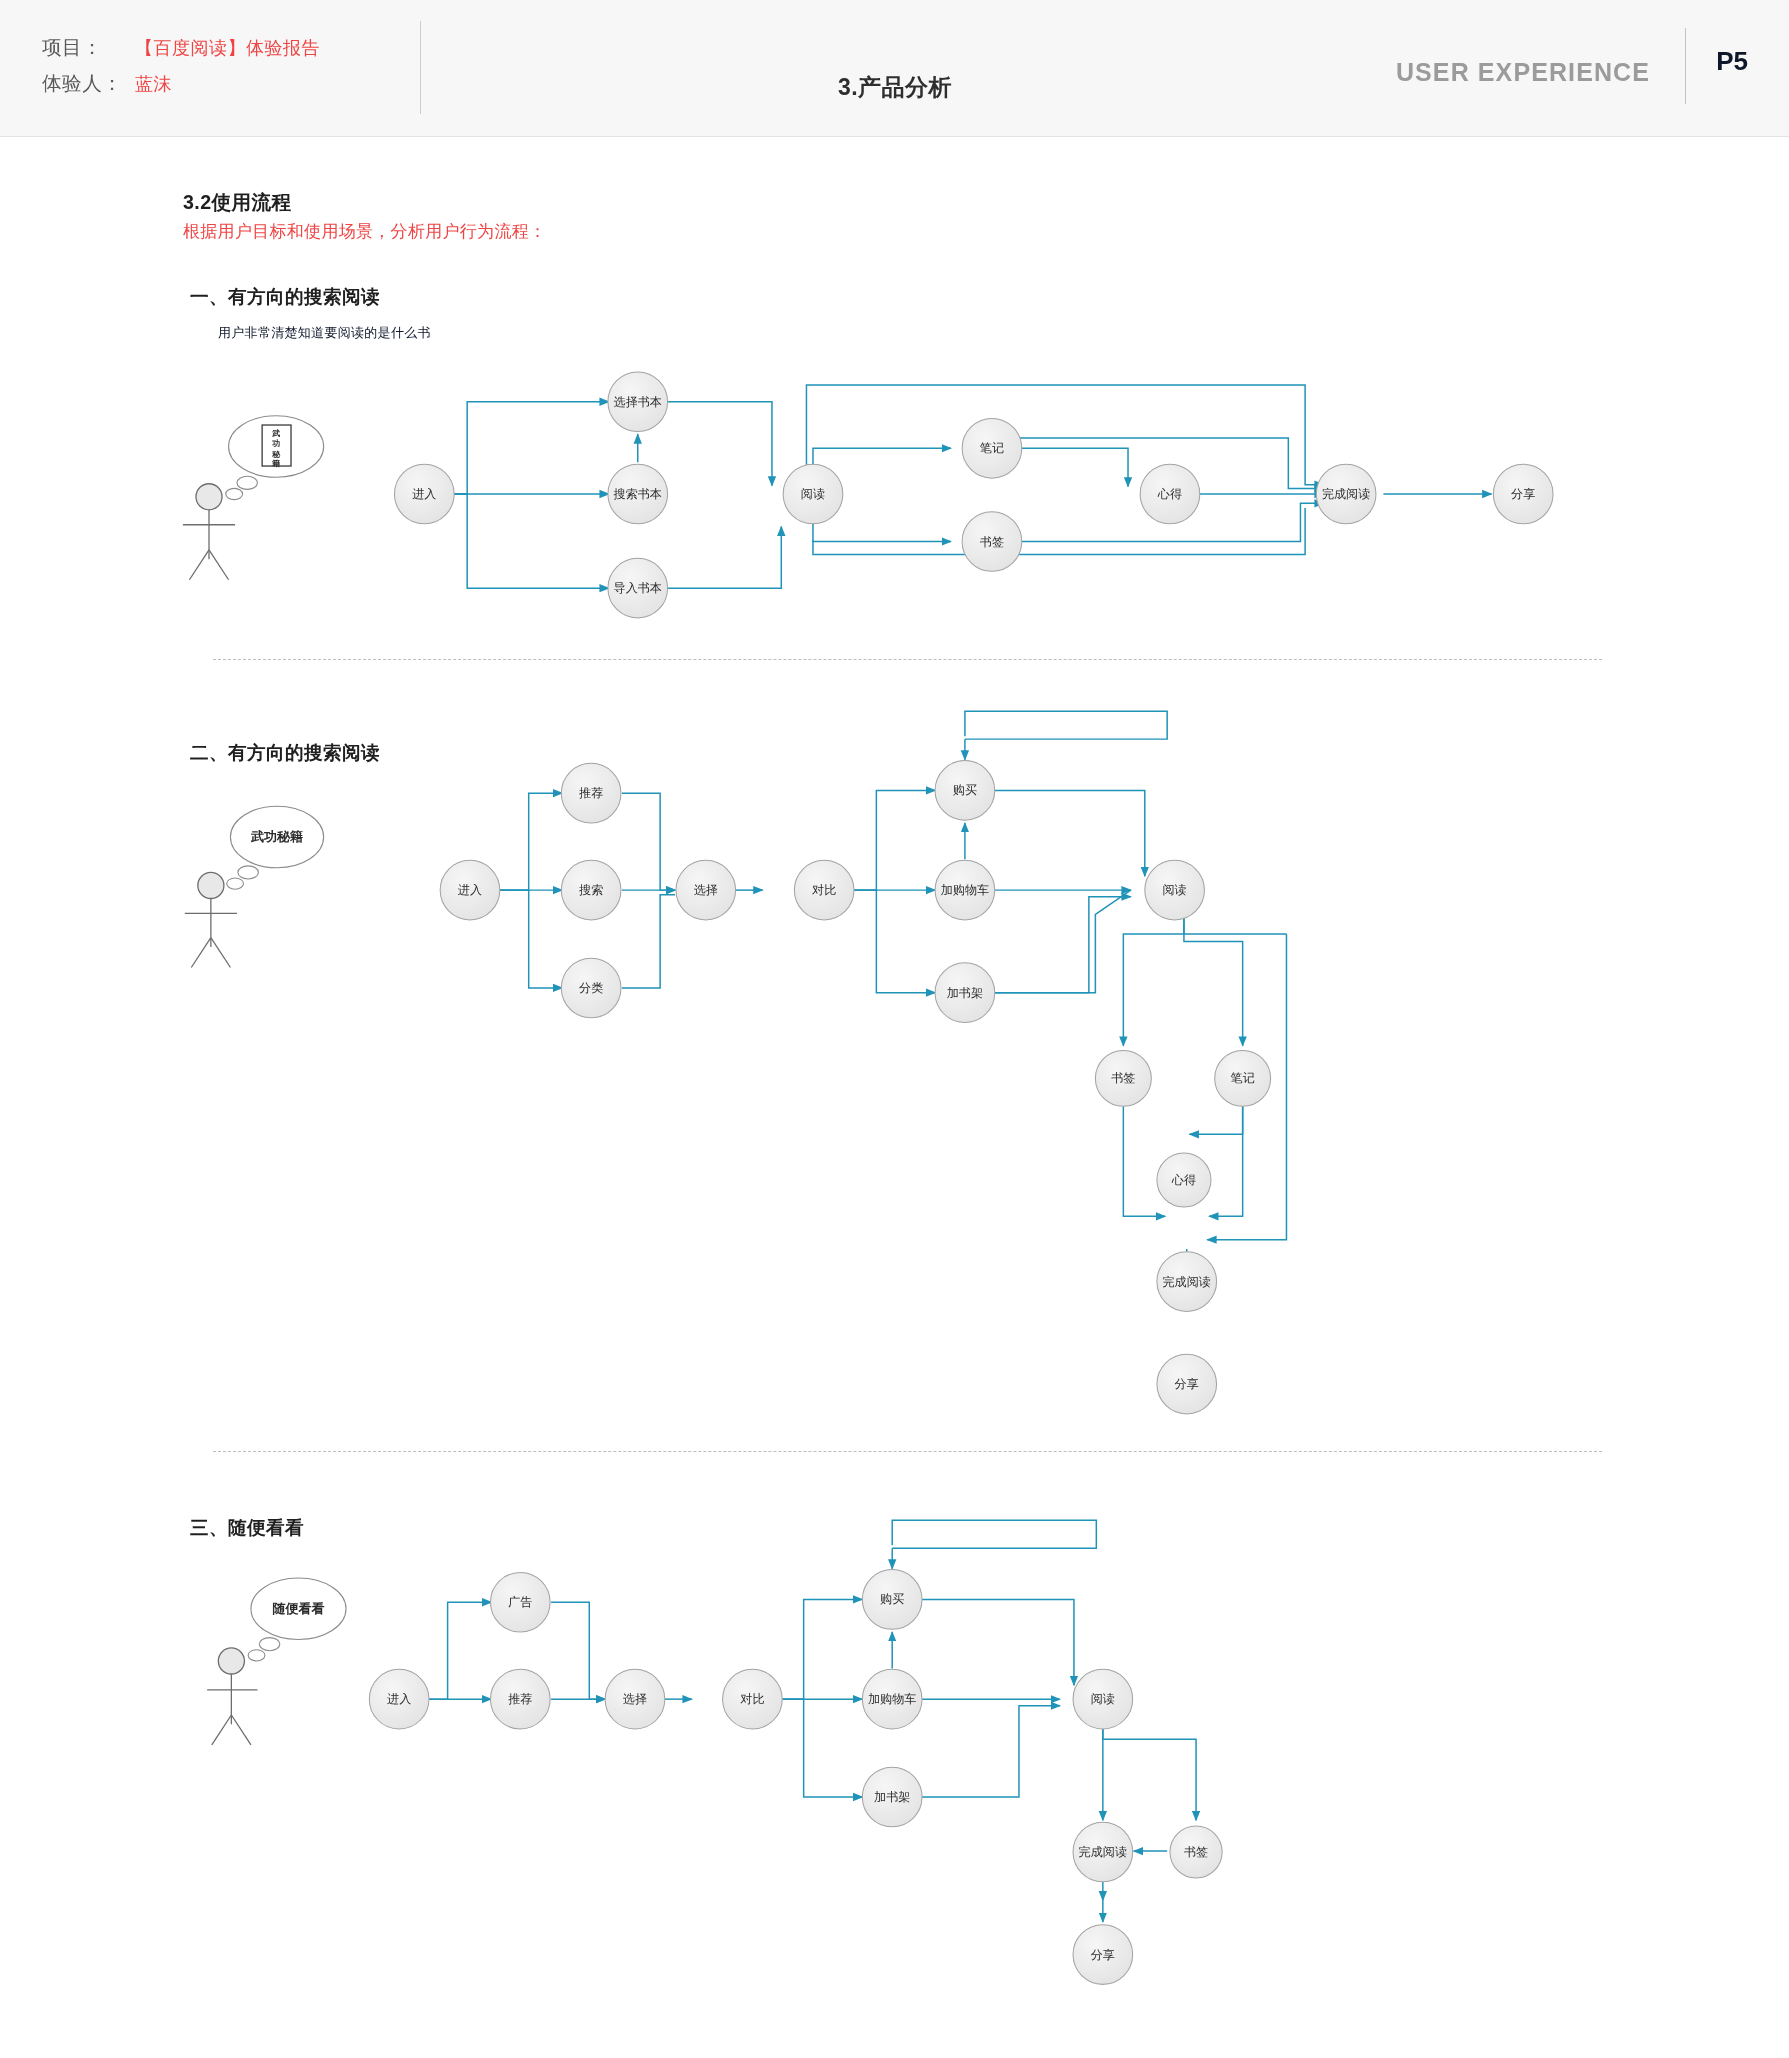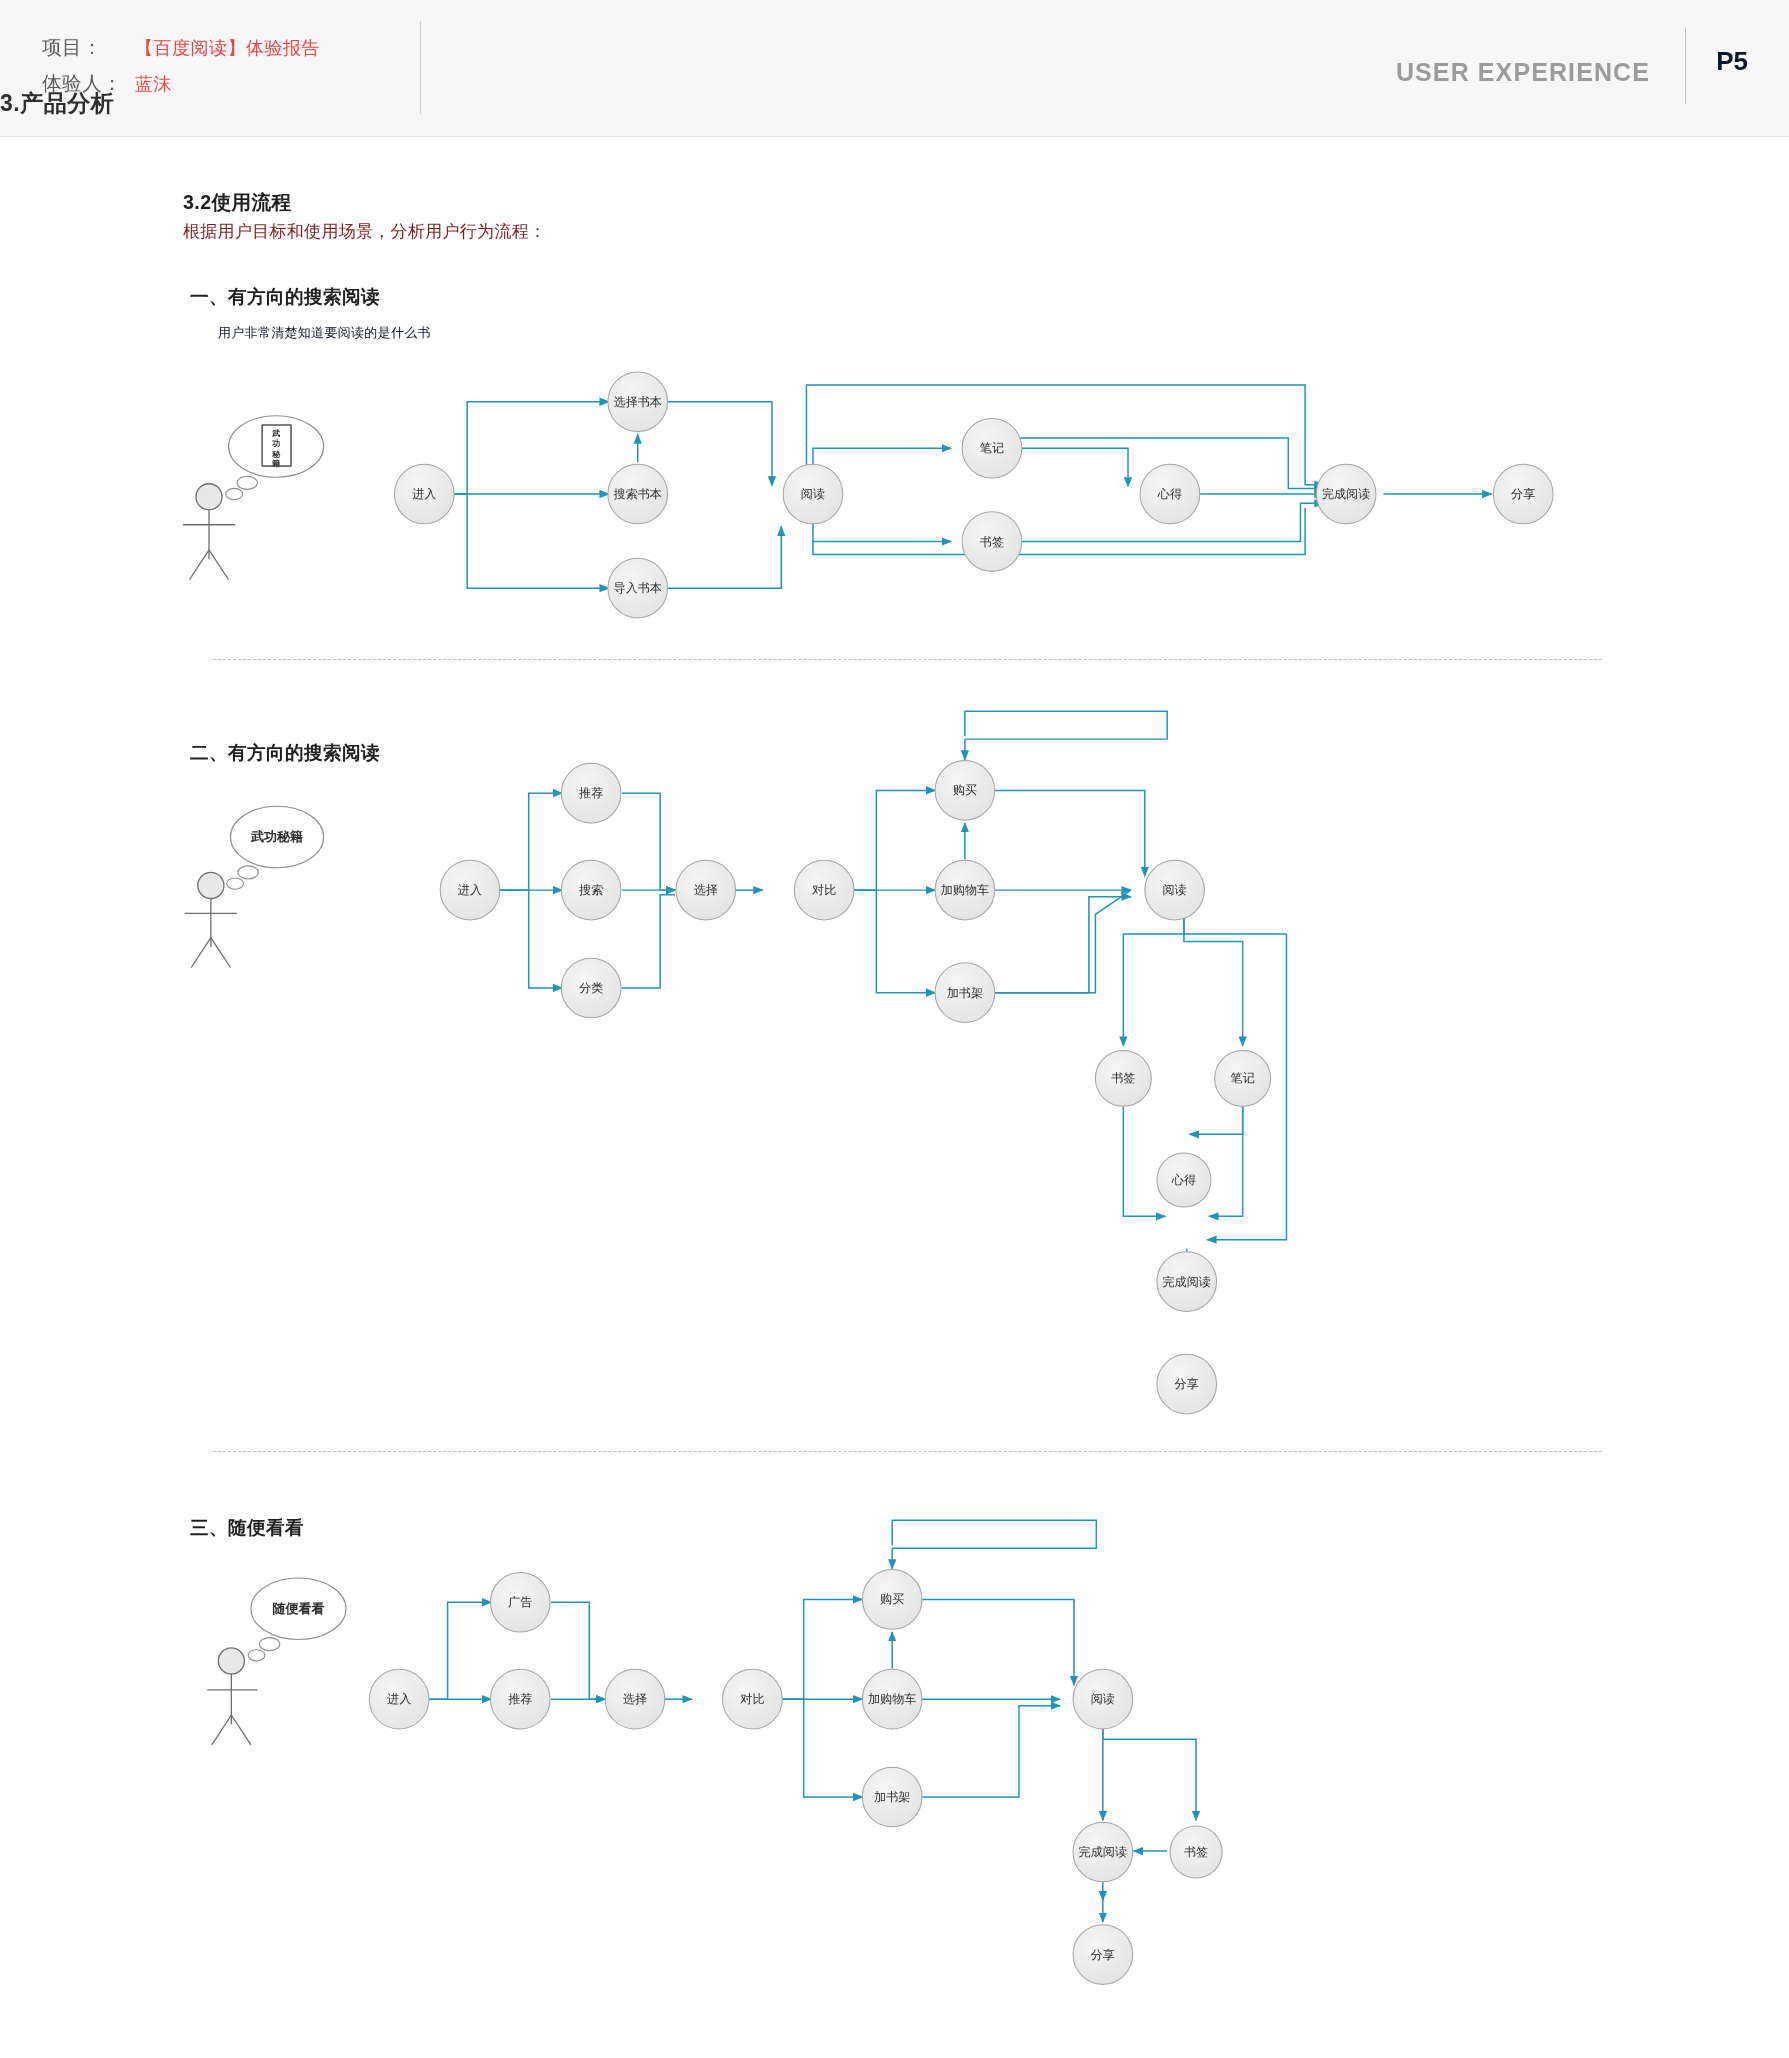--- a/index.html
+++ b/index.html
@@ -12,33 +12,33 @@
   .header{
     position:absolute;left:0;top:0;width:1790px;height:137px;
     background:#f7f7f7;border-bottom:0.9px solid #e3e3e3;box-sizing:border-box;padding-left:32px;
   }
   .hdr-left{position:absolute;left:42px;top:34px;}
   .hdr-row{display:flex;align-items:baseline;margin-bottom:9.3px;}
   .hdr-label{font-size:19.6px;color:#5a5a5a;width:93px;display:inline-block;letter-spacing:0.5px;}
   .hdr-value{font-size:18px;color:#ef4444;letter-spacing:0.5px;}
   .hdr-divider-left{position:absolute;left:420px;top:20.5px;width:0.9px;height:93px;background:#cfcfcf;}
   .hdr-center{
-    position:absolute;left:0;right:0;top:88px;
+    position:absolute;left:0;right:0;top:72px;text-align:center;
     font-size:23px;font-weight:bold;color:#2e2e2e;letter-spacing:0.5px;
   }
   .hdr-right{
     position:absolute;right:140px;top:58px;font-size:25px;font-weight:bold;
     color:#9b9b9b;letter-spacing:1.1px;
   }
   .hdr-divider-right{position:absolute;right:104px;top:28px;width:0.9px;height:76px;background:#c2c2c2;}
   .hdr-page{position:absolute;right:42px;top:46px;font-size:26px;font-weight:bold;color:#0f172a;}
 
   
   .sec-title{position:absolute;left:183px;font-size:19.6px;font-weight:bold;color:#1f1f1f;letter-spacing:0.4px;}
-  .sec-sub{position:absolute;left:183px;font-size:17px;color:#7f1d1d;letter-spacing:0.3px;font-family:Liberation Serif, serif;}
+  .sec-sub{position:absolute;left:183px;font-size:17px;color:#ef4444;letter-spacing:0.3px;font-family:Liberation Serif, serif;}
   .flow-title{position:absolute;left:190px;font-size:18.6px;font-weight:bold;color:#1f1f1f;letter-spacing:0.4px;}
   .flow-desc{position:absolute;left:218px;font-size:13px;color:#0f172a;letter-spacing:0.3px;}
 
   .divider{position:absolute;left:213px;width:1389px;height:0;
            border-top:0.9px dashed #bdbdbd;}
 
   
   svg.flow{position:absolute;left:0;top:0;overflow:visible;}
   .node-circle{fill:url(#nodeGrad);stroke:#a3a3a3;stroke-width:1.1;}
   .node-label{font-family:"Liberation Sans","DejaVu Sans",sans-serif;

